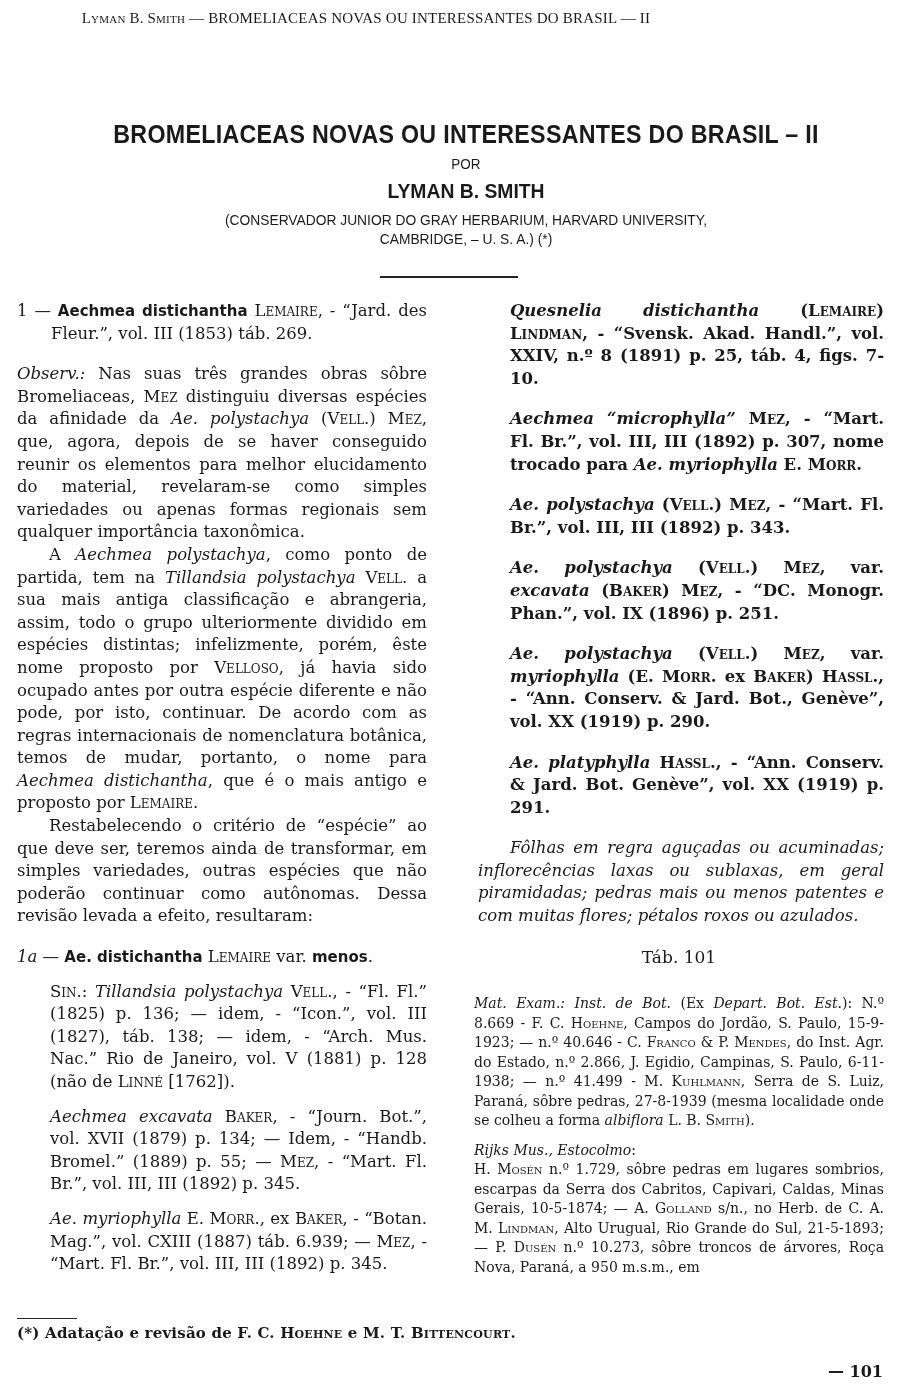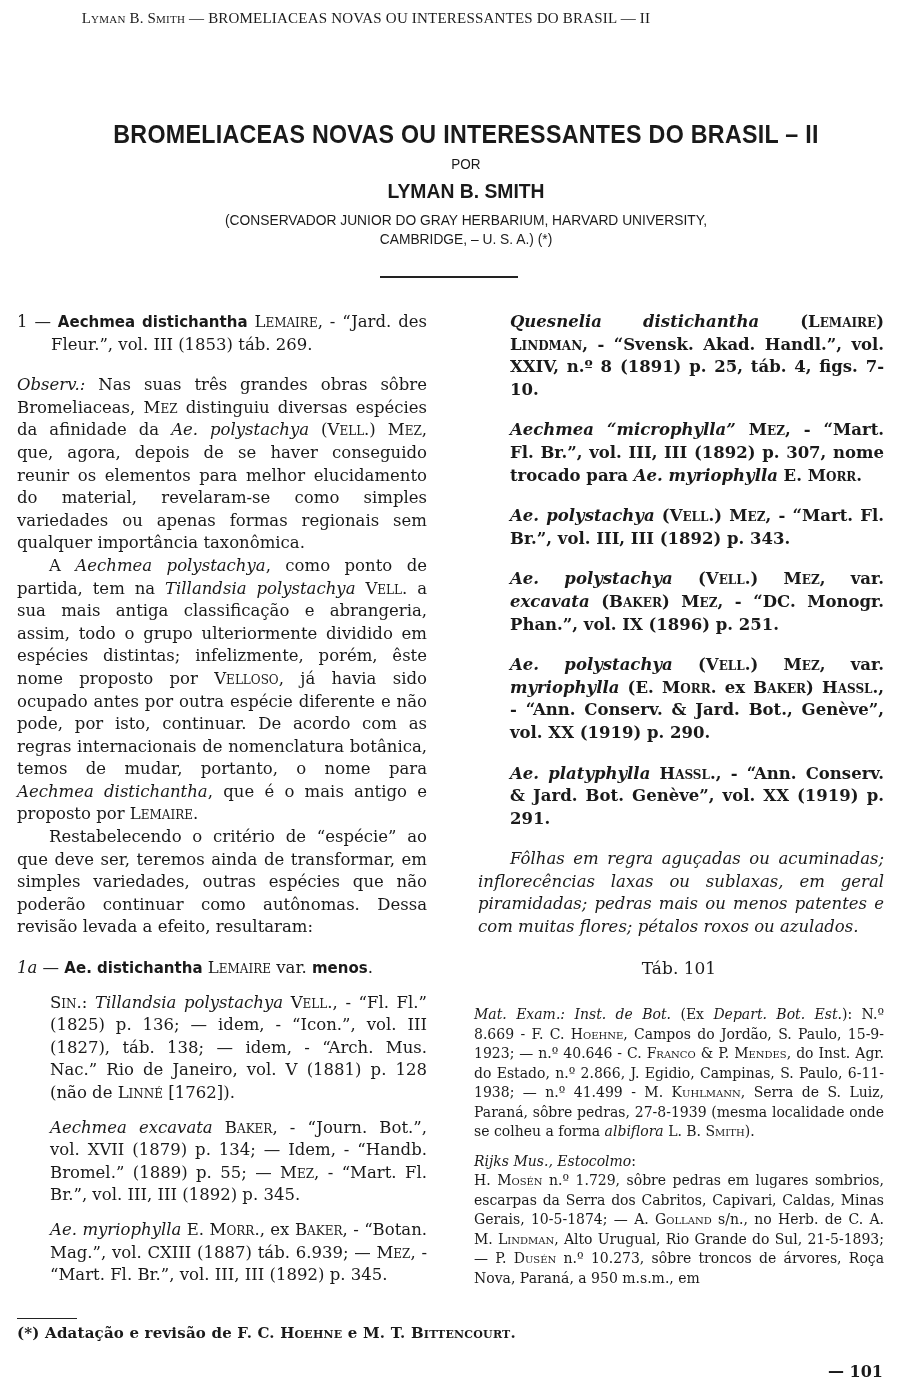--- a/index.html
+++ b/index.html
@@ -8,21 +8,21 @@
   .running-head { position: absolute; top: 10px; left: 0; width: 732px; text-align: center;
          font-family: "Liberation Serif", serif; font-size: 15px; letter-spacing: 0.2px; }
   .sc { font-variant: small-caps; }
   .title-block { position: absolute; top: 120px; left: 16px; width: 900px; text-align: center;
          font-family: "Liberation Sans", sans-serif; }
   .main-title { font-size: 25px; font-weight: bold; letter-spacing: 0.3px; transform: scaleX(0.93); }
   .por { font-size: 15px; margin-top: 6px; transform: scaleX(0.9); }
   .author { font-size: 21px; font-weight: bold; margin-top: 7px; transform: scaleX(0.92); }
   .affil { font-size: 15px; margin-top: 7px; line-height: 19px; transform: scaleX(0.92); }
   .rule { position: absolute; top: 276px; left: 380px; width: 138px; height: 2px; background: #222; }
-  .col { position: absolute; font-size: 16.5px; line-height: 22.6px; margin-top: 11px; }
+  .col { position: absolute; font-size: 16.5px; line-height: 22.6px; }
   .col-left { left: 17px; top: 300px; width: 410px; }
   .col-right { left: 474px; top: 300px; width: 410px; }
   .col p { margin: 0; text-align: justify; }
   .gap { height: 18px; }
   .indent { text-indent: 32px; }
   .hang { padding-left: 34px; text-indent: -34px; }
   .blk { padding-left: 33px; }
   .rblk { padding-left: 36px; font-weight: bold; }
   .bold-sans { font-family: "DejaVu Sans", sans-serif; font-weight: bold; font-size: 15px; }
   i { font-style: italic; }

